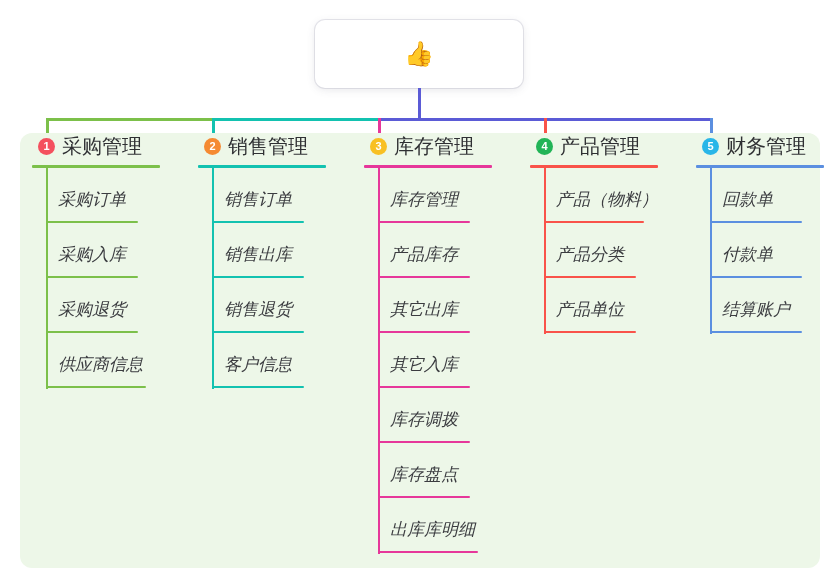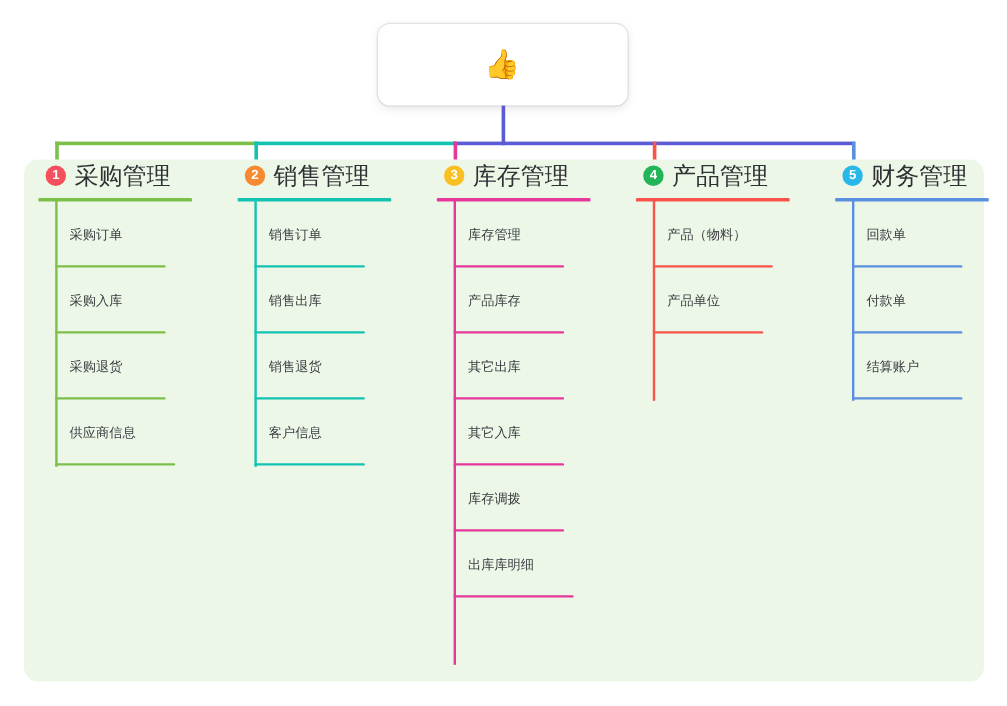--- a/index.html
+++ b/index.html
@@ -125,23 +125,24 @@
   }
   .item {
     position: relative;
     height: 55px;
     box-sizing: border-box;
   }
   .item-label {
     position: absolute;
     left: 38px;
     top: 20px;
-    font-size: 11px;
+    font-size: 17px;
     color: #3b3c40;
     white-space: nowrap;
+    font-style: italic;
   }
   .item-rule {
     position: absolute;
     left: 26px;
     bottom: 0;
     height: 2px;
     width: 92px;
     border-radius: 1px;
   }
 </style>
@@ -243,38 +244,46 @@
             </div>
             <div class="item">
               <div class="item-label">其它入库</div>
               <div class="item-rule" style="background: rgb(230, 55, 154); width: 92px;"></div>
             </div>
             <div class="item">
               <div class="item-label">库存调拨</div>
               <div class="item-rule" style="background: rgb(230, 55, 154); width: 92px;"></div>
             </div>
             <div class="item">
+              <div class="item-label">库存盘点</div>
+              <div class="item-rule" style="background: rgb(230, 55, 154); width: 92px;"></div>
+            </div>
+            <div class="item">
               <div class="item-label">出库库明细</div>
               <div class="item-rule" style="background: rgb(230, 55, 154); width: 100px;"></div>
             </div>
           </div>
           <div class="spine" style="background: rgb(230, 55, 154); height: 387px;"></div>
         </div>
         <div class="column" style="left: 498px;">
           <div class="col-head">
             <span class="badge" style="background: rgb(34, 180, 87);">4</span>
             <span class="col-title">产品管理</span>
           </div>
           <div class="head-rule" style="background: rgb(249, 83, 74);"></div>
           <div class="items">
             <div class="item">
               <div class="item-label">产品（物料）</div>
               <div class="item-rule" style="background: rgb(249, 83, 74); width: 100px;"></div>
             </div>
             <div class="item">
+              <div class="item-label">产品分类</div>
+              <div class="item-rule" style="background: rgb(249, 83, 74); width: 92px;"></div>
+            </div>
+            <div class="item">
               <div class="item-label">产品单位</div>
               <div class="item-rule" style="background: rgb(249, 83, 74); width: 92px;"></div>
             </div>
           </div>
           <div class="spine" style="background: rgb(249, 83, 74); height: 167px;"></div>
         </div>
         <div class="column" style="left: 664px;">
           <div class="col-head">
             <span class="badge" style="background: rgb(41, 182, 232);">5</span>
             <span class="col-title">财务管理</span>

